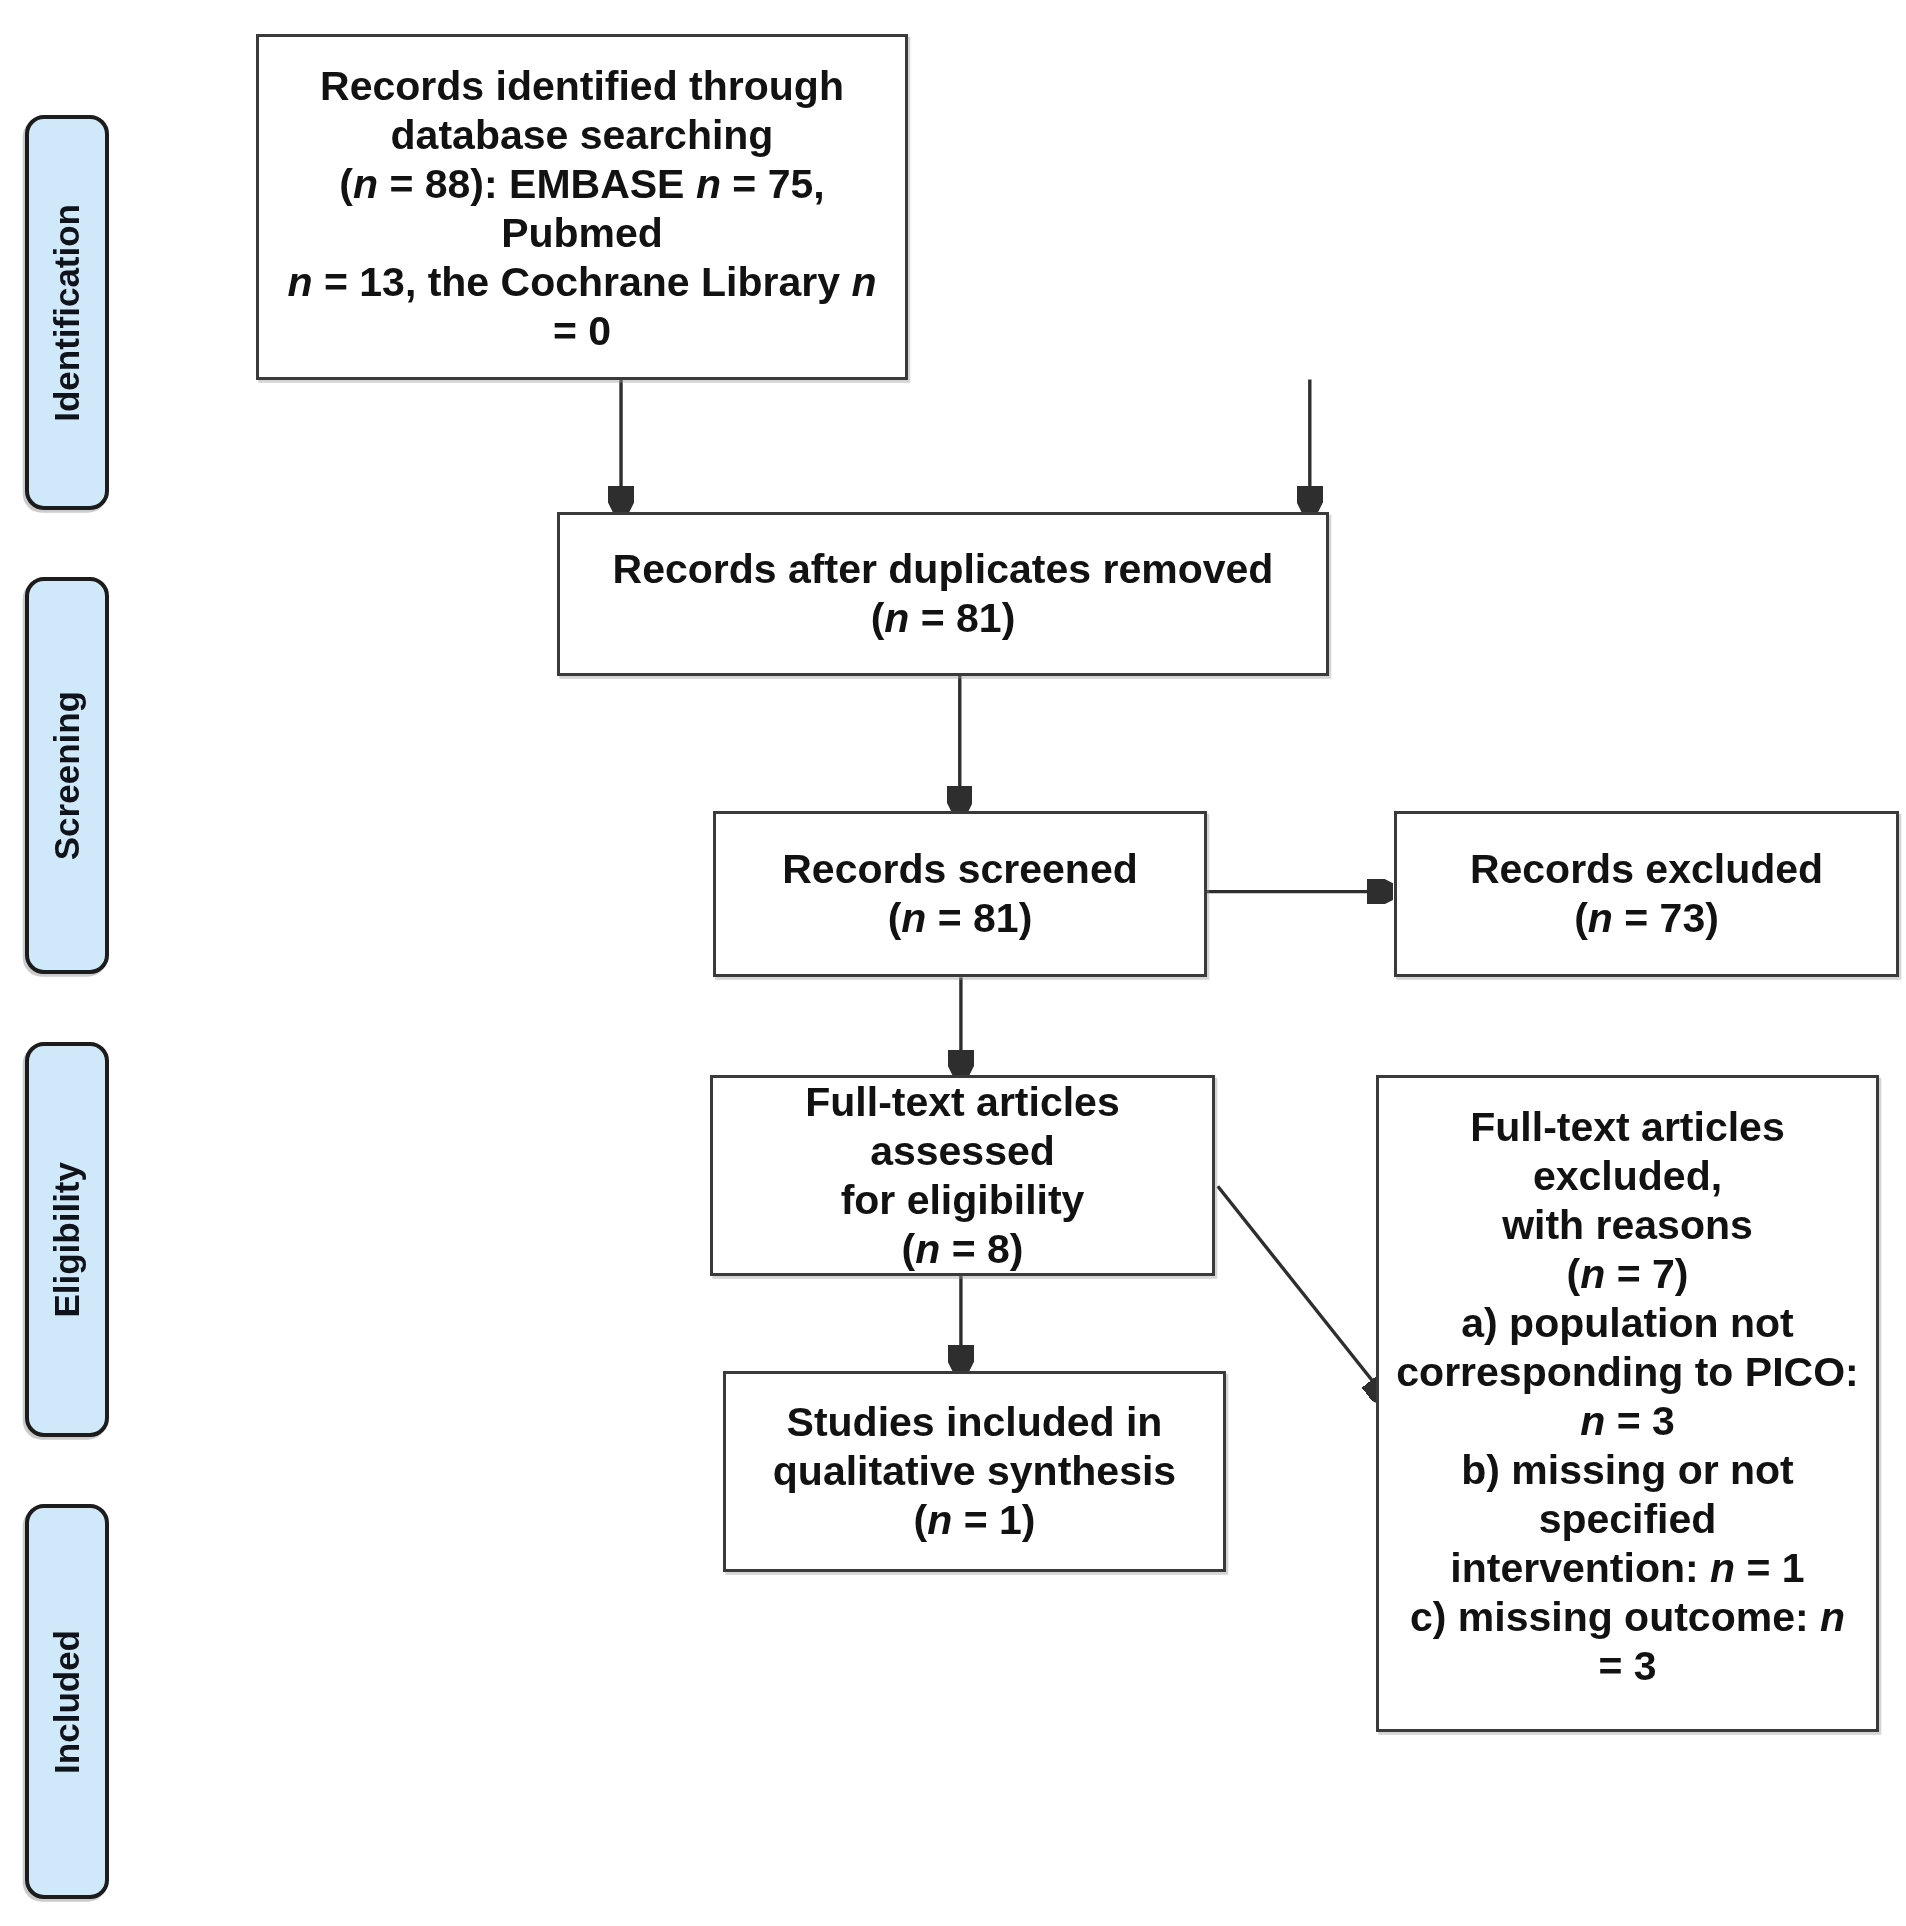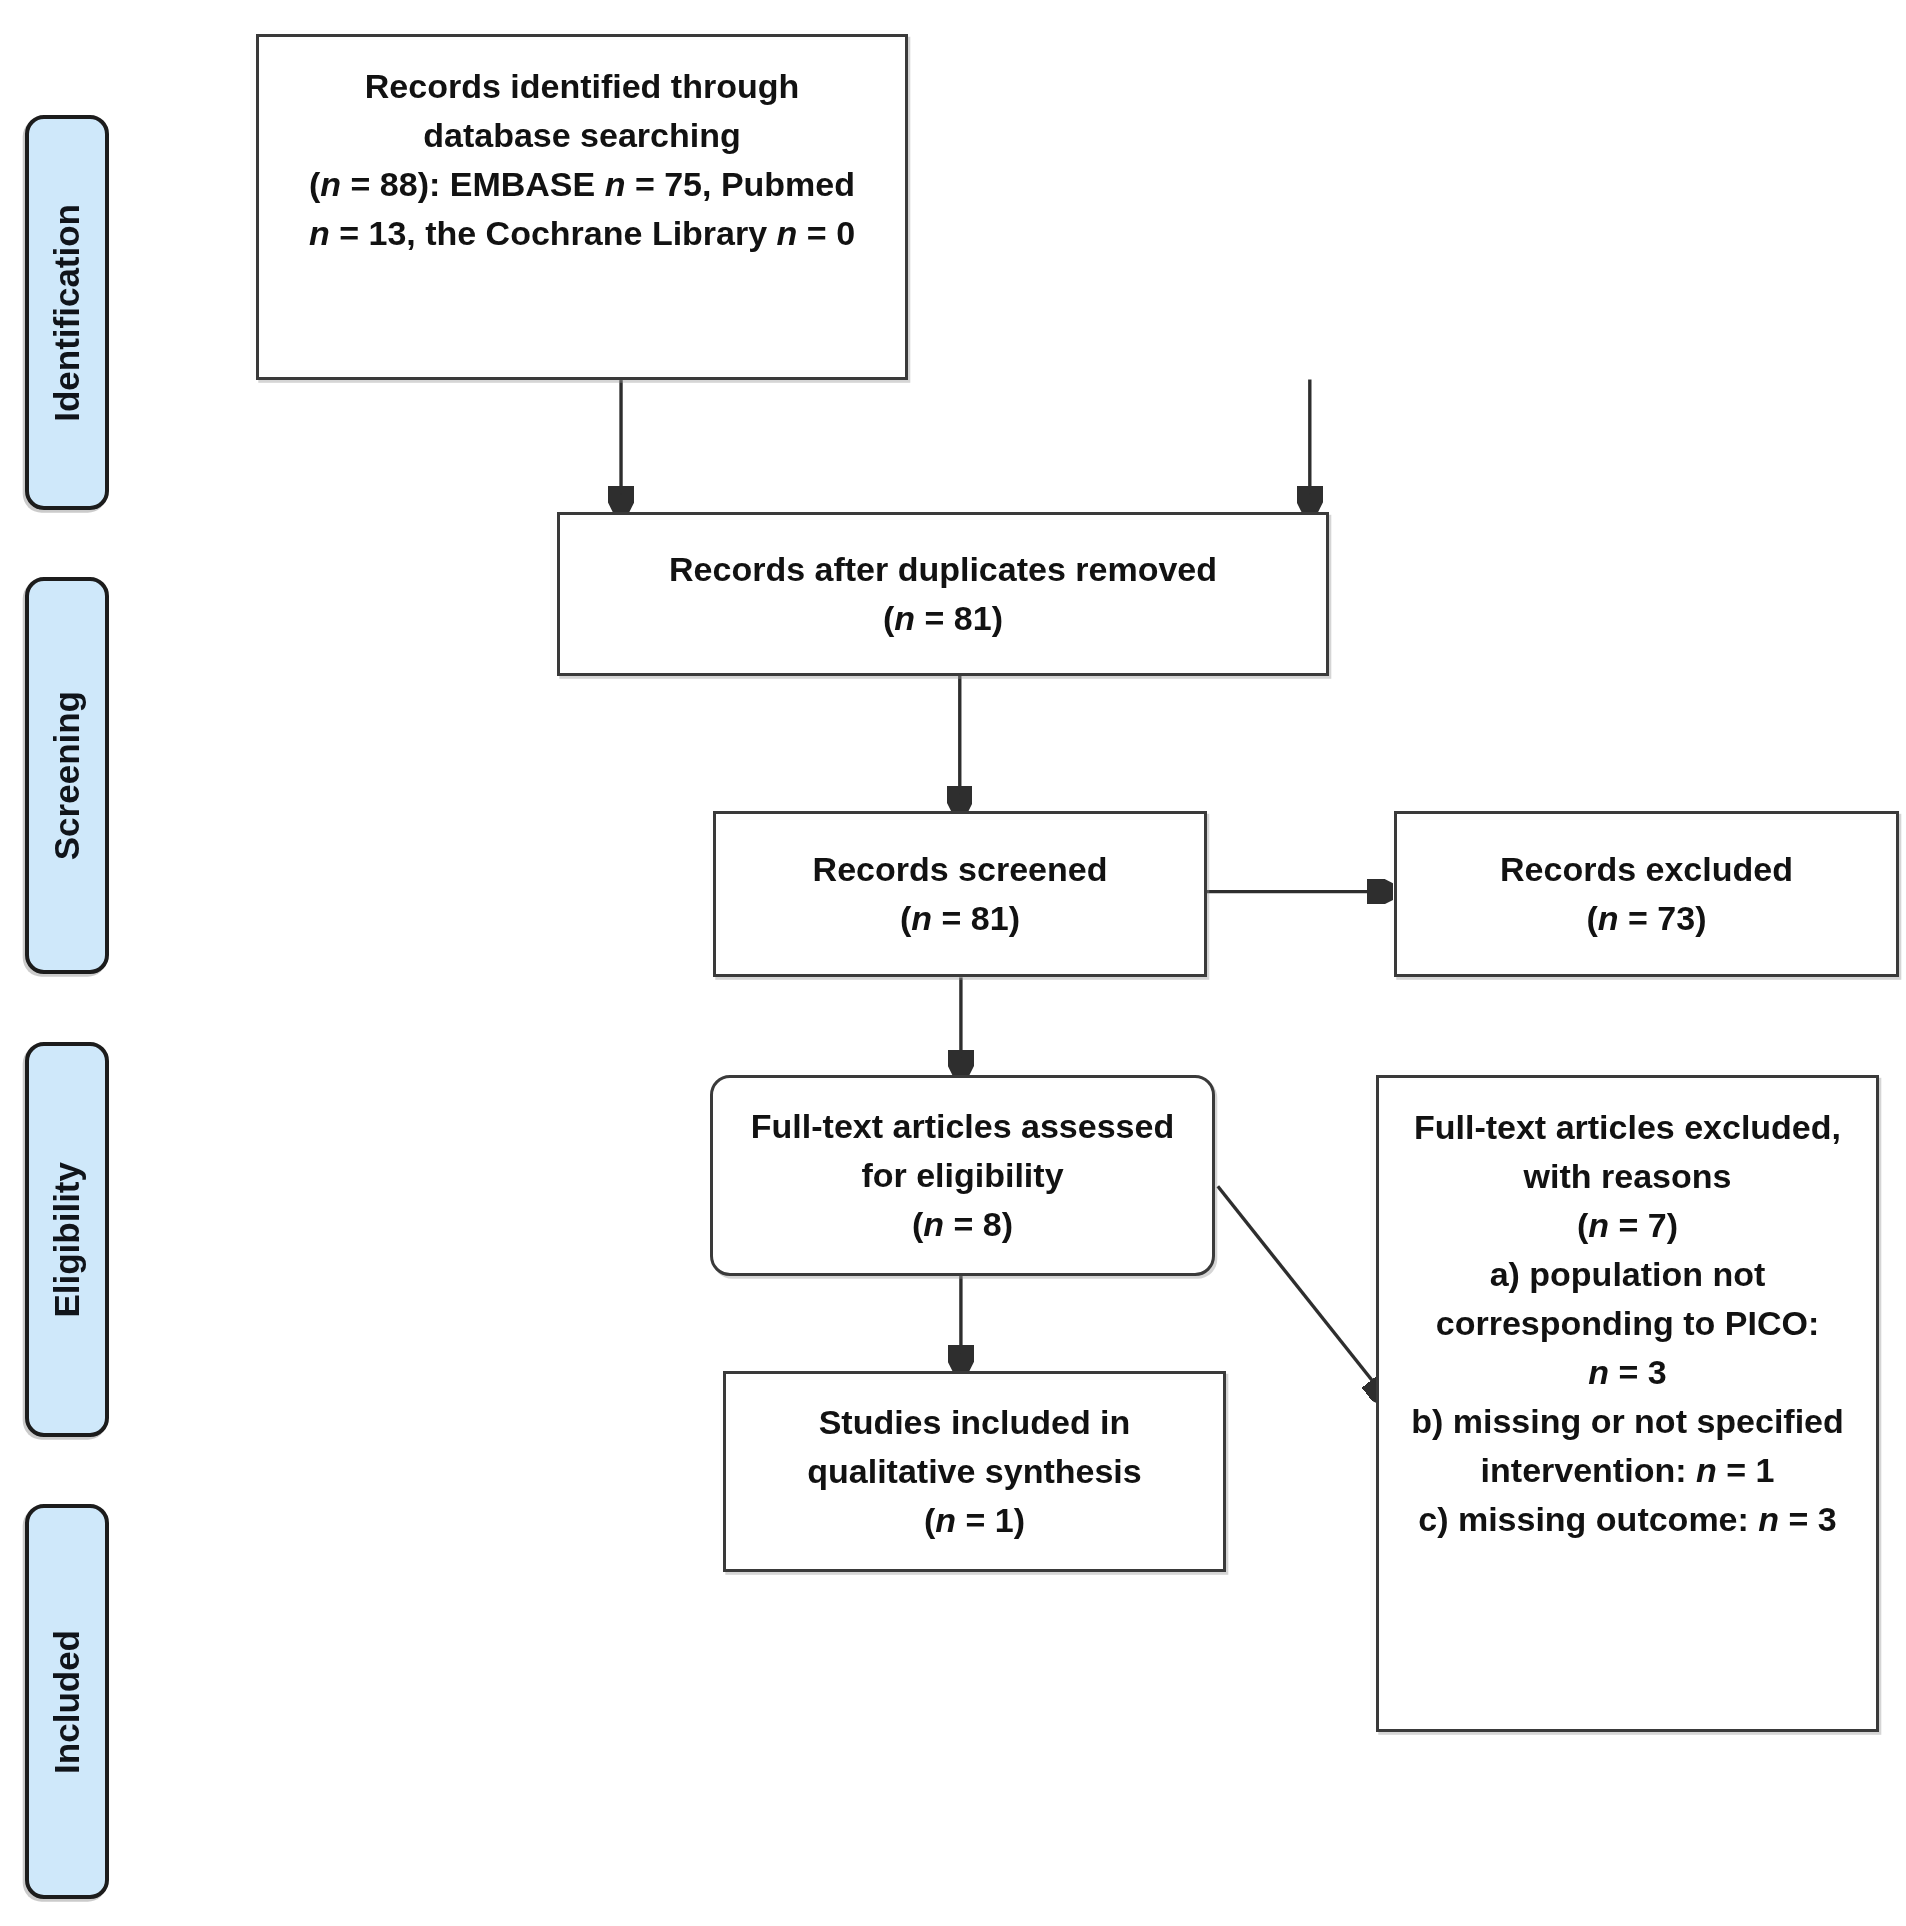--- a/index.html
+++ b/index.html
@@ -40,36 +40,36 @@
     background: #ffffff;
     border: 3.4px solid #3a3a3a;
     box-sizing: border-box;
     display: flex;
     align-items: center;
     justify-content: center;
     text-align: center;
     box-shadow: 2.3px 2.8px 0 rgba(150,150,150,0.40);
   }
   .flowbox .box-text {
-    font-size: 34px;
+    font-size: 41px;
     font-weight: 700;
     line-height: 49px;
     padding: 0 13.6px;
     color: #121212;
   }
   .flowbox.top-align { align-items: flex-start; }
   .flowbox.top-align .box-text { padding-top: 25px; }
   em { font-style: italic; font-weight: inherit; }
   
   .box-identified        { left: 256px;  top: 34px;   width: 652px; height: 346px; }
   .box-additional        { left: 1009px; top: 182px;  width: 658px; height: 197px; }
   .box-deduped           { left: 557px;  top: 512px;  width: 772px; height: 164px; }
   .box-screened          { left: 713px; top: 811px; width: 494px;  height: 166px; }
   .box-excluded          { left: 1394px; top: 811px; width: 505px;  height: 166px; }
-  .box-fulltext          { left: 710px; top: 1075px; width: 505px;  height: 201px; border-radius: 20px; }
+  .box-fulltext          { left: 710px; top: 1075px; width: 505px;  height: 201px; }
   .box-included-studies  { left: 710px; top: 1371px; width: 503px;  height: 201px; margin-left: 13px; }
   .box-fulltext-excluded { left: 1376px; top: 1075px; width: 503px;  height: 657px; }
   
   .tab-identification { top: 115px;  height: 395px; }
   .tab-screening      { top: 577px; height: 397px; }
   .tab-eligibility    { top: 1042px; height: 395px; }
   .tab-included       { top: 1504px; height: 395px; }
   svg.arrows {
     position: absolute;
     left: 0; top: 0;

